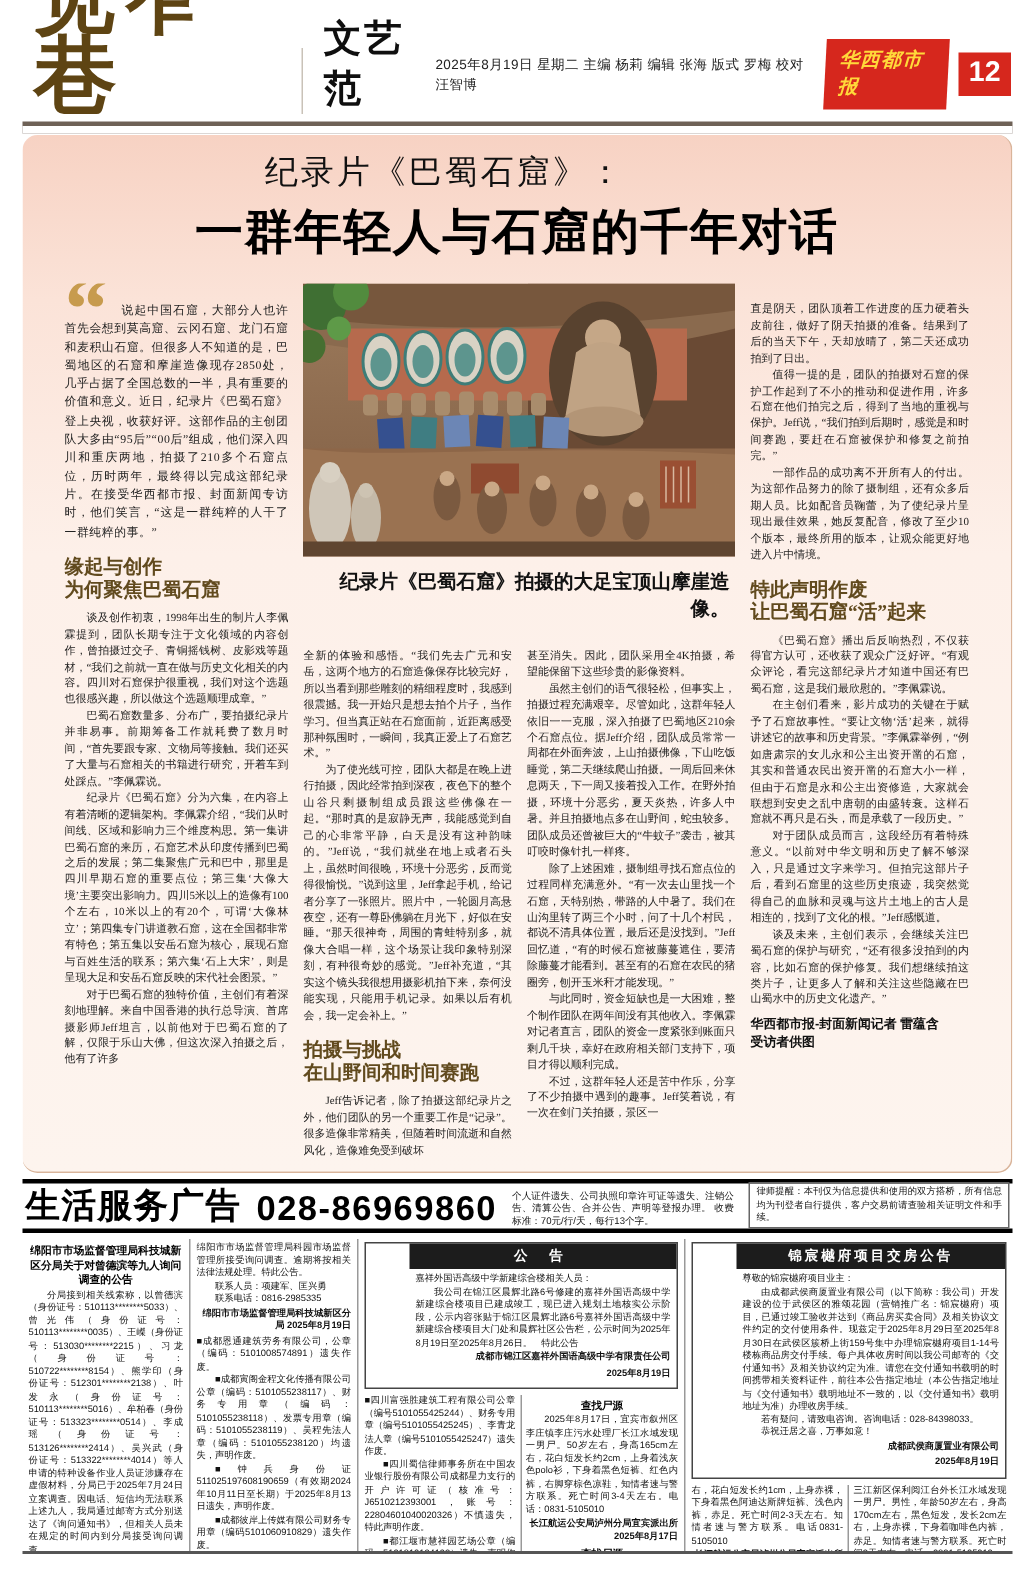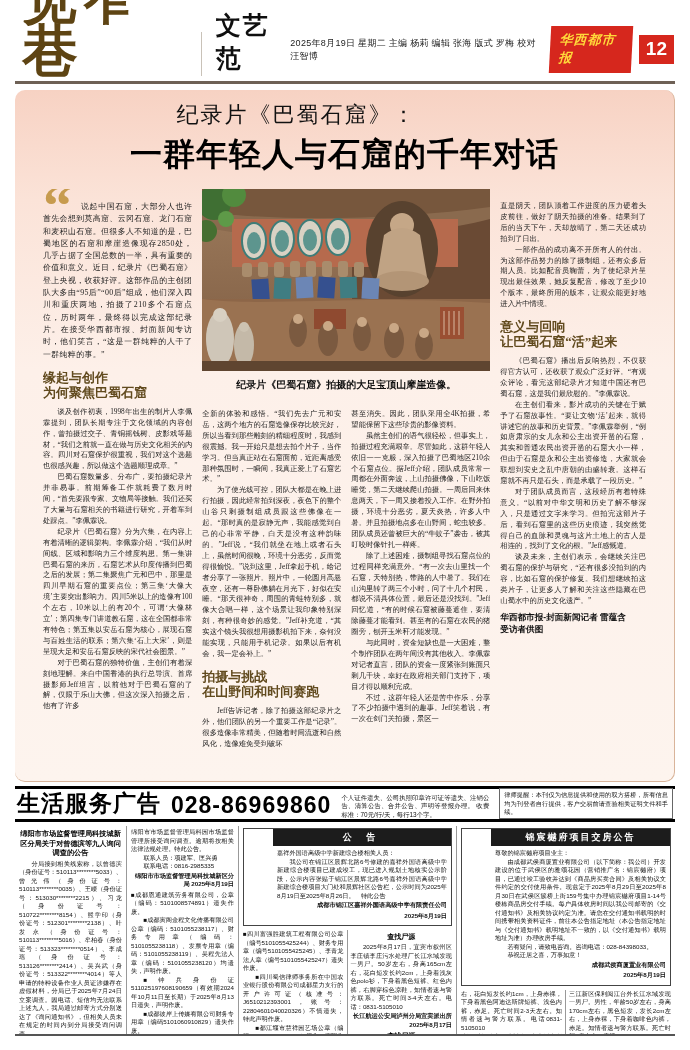--- a/index.html
+++ b/index.html
@@ -37,22 +37,22 @@
   .midcols{display:flex;gap:10px;flex:1;overflow:hidden;}
   .c2,.c3{width:139px;overflow:hidden;}
   .c4{width:160px;}
   .qmark{float:left;width:34px;height:24px;overflow:visible;font-size:58px;line-height:34px;
         color:#c79b4e;font-weight:bold;margin:0 4px 0 0;}
   .lead p{font-size:7.9px;line-height:12.3px;letter-spacing:0.4px;color:#222;}
   .sec-head{display:block;text-align:left;font-weight:bold;color:#614a1e;margin:9px 0 6px;}
   .sec-head .l1{display:block;font-size:13px;line-height:15px;}
   .sec-head .l2{display:block;font-size:13px;line-height:16px;}
   figure{margin:0;}
-  figcaption{font-family:"Liberation Sans",sans-serif;font-weight:bold;font-size:10px;
-        text-align:center;padding:3px 4px 5px;color:#111;}
+  figcaption{font-family:"Liberation Sans",sans-serif;font-weight:bold;font-size:13px;
+        text-align:right;padding:3px 4px 5px;color:#111;}
   .byline{margin-top:4px;text-align:left;font-family:"Liberation Sans",sans-serif;
         font-weight:bold;font-size:8.6px;line-height:12px;color:#111;}
   
   .adbar{position:absolute;top:786px;left:15px;right:15px;height:36px;border-top:3px solid #000;
         border-bottom:3px solid #000;display:flex;align-items:flex-end;gap:10px;box-sizing:border-box;
         font-family:"Liberation Sans",sans-serif;background:#fff;padding:0 2px;}
   .adbar .big{font-size:23px;font-weight:900;color:#000;letter-spacing:1px;white-space:nowrap;}
   .adnote{width:168px;font-size:6.4px;line-height:8.4px;color:#111;text-align:justify;}
   .lawyer{width:196px;border:1px solid #666;font-size:6.2px;line-height:8.2px;color:#111;
         padding:2px 4px;text-align:justify;box-sizing:border-box;}
@@ -226,24 +226,25 @@
                 <p>与此同时，资金短缺也是一大困难，整个制作团队在两年间没有其他收入。李佩霖对记者直言，团队的资金一度紧张到账面只剩几千块，幸好在政府相关部门支持下，项目才得以顺利完成。</p>
                 <p>不过，这群年轻人还是苦中作乐，分享了不少拍摄中遇到的趣事。Jeff笑着说，有一次在剑门关拍摄，景区一</p>
               </div>
           </div>
         </div>
       </div>
 
       <div class="col c4">
         <div>
             <p class="noindent">直是阴天，团队顶着工作进度的压力硬着头皮前往，做好了阴天拍摄的准备。结果到了后的当天下午，天却放晴了，第二天还成功拍到了日出。</p>
+            <p>值得一提的是，团队的拍摄对石窟的保护工作起到了不小的推动和促进作用，许多石窟在他们拍完之后，得到了当地的重视与保护。Jeff说，“我们拍到后期时，感觉是和时间赛跑，要赶在石窟被保护和修复之前拍完。”</p>
             <p>一部作品的成功离不开所有人的付出。为这部作品努力的除了摄制组，还有众多后期人员。比如配音员鞠蕾，为了使纪录片呈现出最佳效果，她反复配音，修改了至少10个版本，最终所用的版本，让观众能更好地进入片中情境。</p>
           </div>
         <h3 class="sec-head">
-          <span class="l1">意义与回响</span>
+          <span class="l1">特此声明作废</span>
           <span class="l2">让巴蜀石窟“活”起来</span>
         </h3>
         <div>
             <p>《巴蜀石窟》播出后反响热烈，不仅获得官方认可，还收获了观众广泛好评。“有观众评论，看完这部纪录片才知道中国还有巴蜀石窟，这是我们最欣慰的。”李佩霖说。</p>
             <p>在主创们看来，影片成功的关键在于赋予了石窟故事性。“要让文物‘活’起来，就得讲述它的故事和历史背景。”李佩霖举例，“例如唐肃宗的女儿永和公主出资开凿的石窟，其实和普通农民出资开凿的石窟大小一样，但由于石窟是永和公主出资修造，大家就会联想到安史之乱中唐朝的由盛转衰。这样石窟就不再只是石头，而是承载了一段历史。”</p>
             <p>对于团队成员而言，这段经历有着特殊意义。“以前对中华文明和历史了解不够深入，只是通过文字来学习。但拍完这部片子后，看到石窟里的这些历史痕迹，我突然觉得自己的血脉和灵魂与这片土地上的古人是相连的，找到了文化的根。”Jeff感慨道。</p>
             <p>谈及未来，主创们表示，会继续关注巴蜀石窟的保护与研究，“还有很多没拍到的内容，比如石窟的保护修复。我们想继续拍这类片子，让更多人了解和关注这些隐藏在巴山蜀水中的历史文化遗产。”</p>
           </div>
         <div class="byline">
           <div>华西都市报-封面新闻记者 雷蕴含</div>

